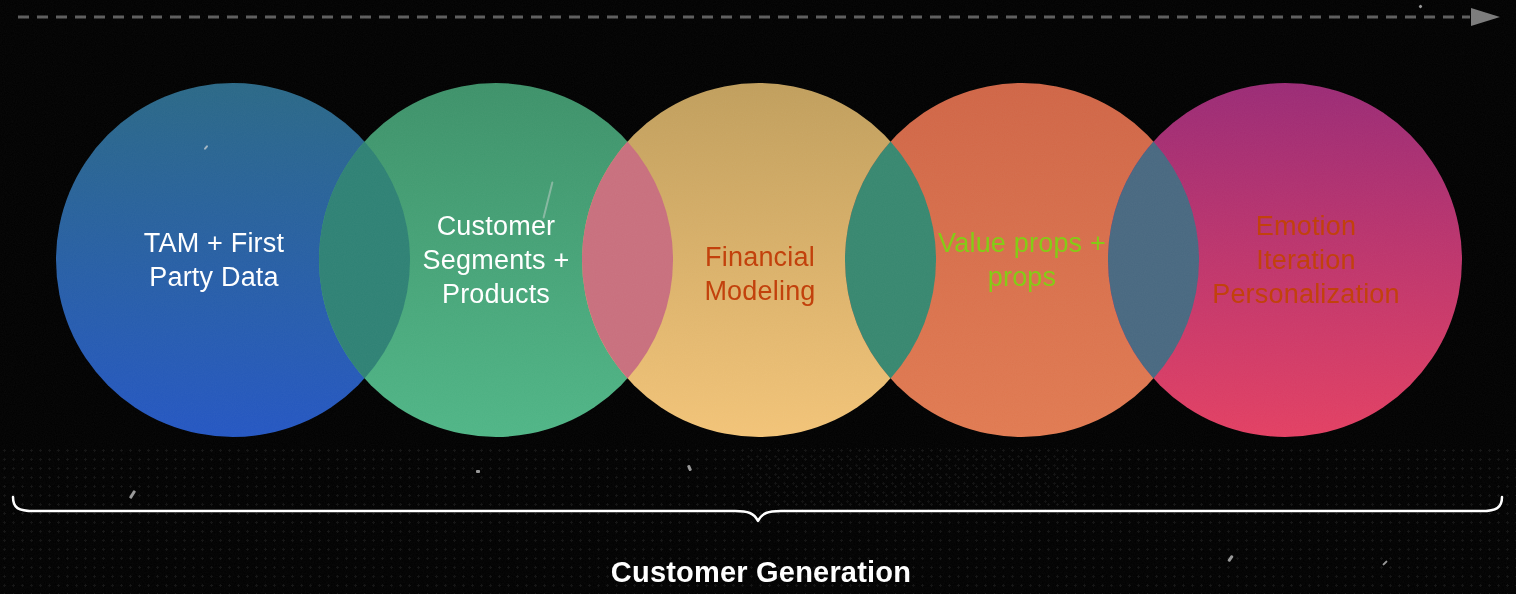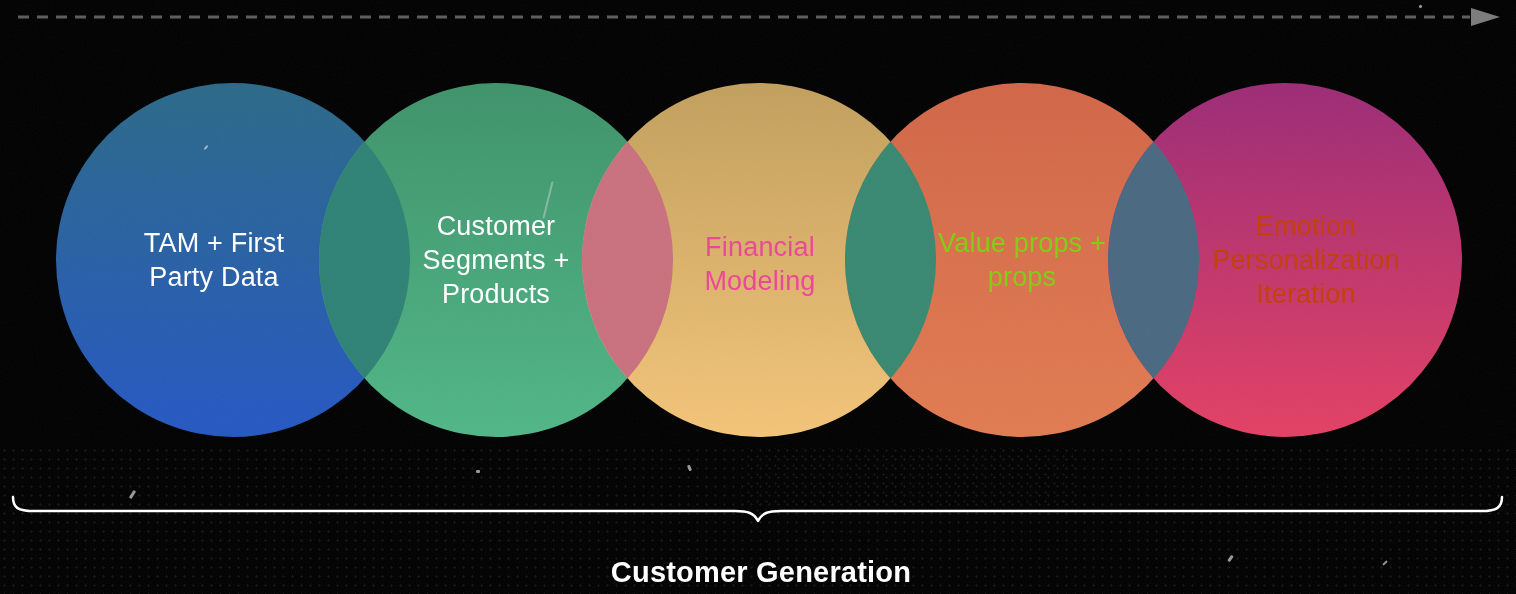--- a/index.html
+++ b/index.html
@@ -114,34 +114,34 @@
     <div>TAM + First</div>
     <div>Party Data</div>
   </div>
 
   <div class="circle-label" style="left: 496px; top: 260px; color: #ffffff;">
     <div>Customer</div>
     <div>Segments +</div>
     <div>Products</div>
   </div>
 
-  <div class="circle-label" style="left: 760px; top: 264px; color: #ec4899;">
+  <div class="circle-label" style="left: 760px; top: 274px; color: #c2410c;">
     <div>Financial</div>
     <div>Modeling</div>
   </div>
 
   <div class="circle-label" style="left: 1022px; top: 260px; color: #84cc16;">
     <div>Value props +</div>
     <div>props</div>
   </div>
 
   <div class="circle-label" style="left: 1306px; top: 260px; color: #c2410c;">
     <div>Emotion</div>
+    <div>Iteration</div>
     <div>Personalization</div>
-    <div>Iteration</div>
   </div>
 
   <div class="diagram-title" style="left: 761px; top: 572px; color: rgb(255, 255, 255);">Customer Generation</div>
 
   <div class="speck" style="left:1419px; top:5px;  width:3px; height:3px; transform:rotate(40deg);"></div>
   <div class="speck" style="left:205px;  top:145px; width:2px; height:5px; transform:rotate(40deg);"></div>
   <div class="speck" style="left:547px;  top:181px; width:1.5px; height:38px; transform:rotate(14deg); opacity:0.45;"></div>
   <div class="speck" style="left:131px;  top:490px; width:3px; height:9px; transform:rotate(32deg);"></div>
   <div class="speck" style="left:476px;  top:470px; width:4px; height:3px;"></div>
   <div class="speck" style="left:688px;  top:465px; width:3px; height:6px; transform:rotate(-24deg);"></div>

